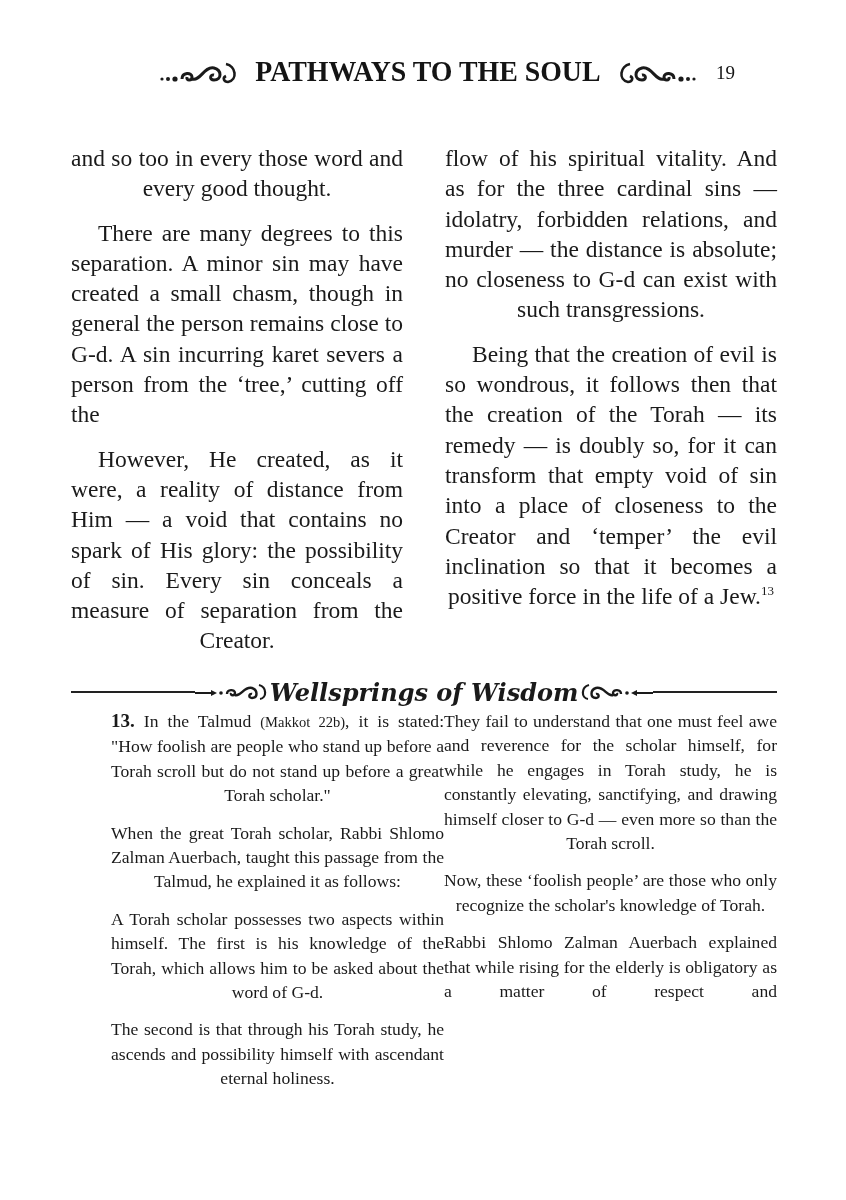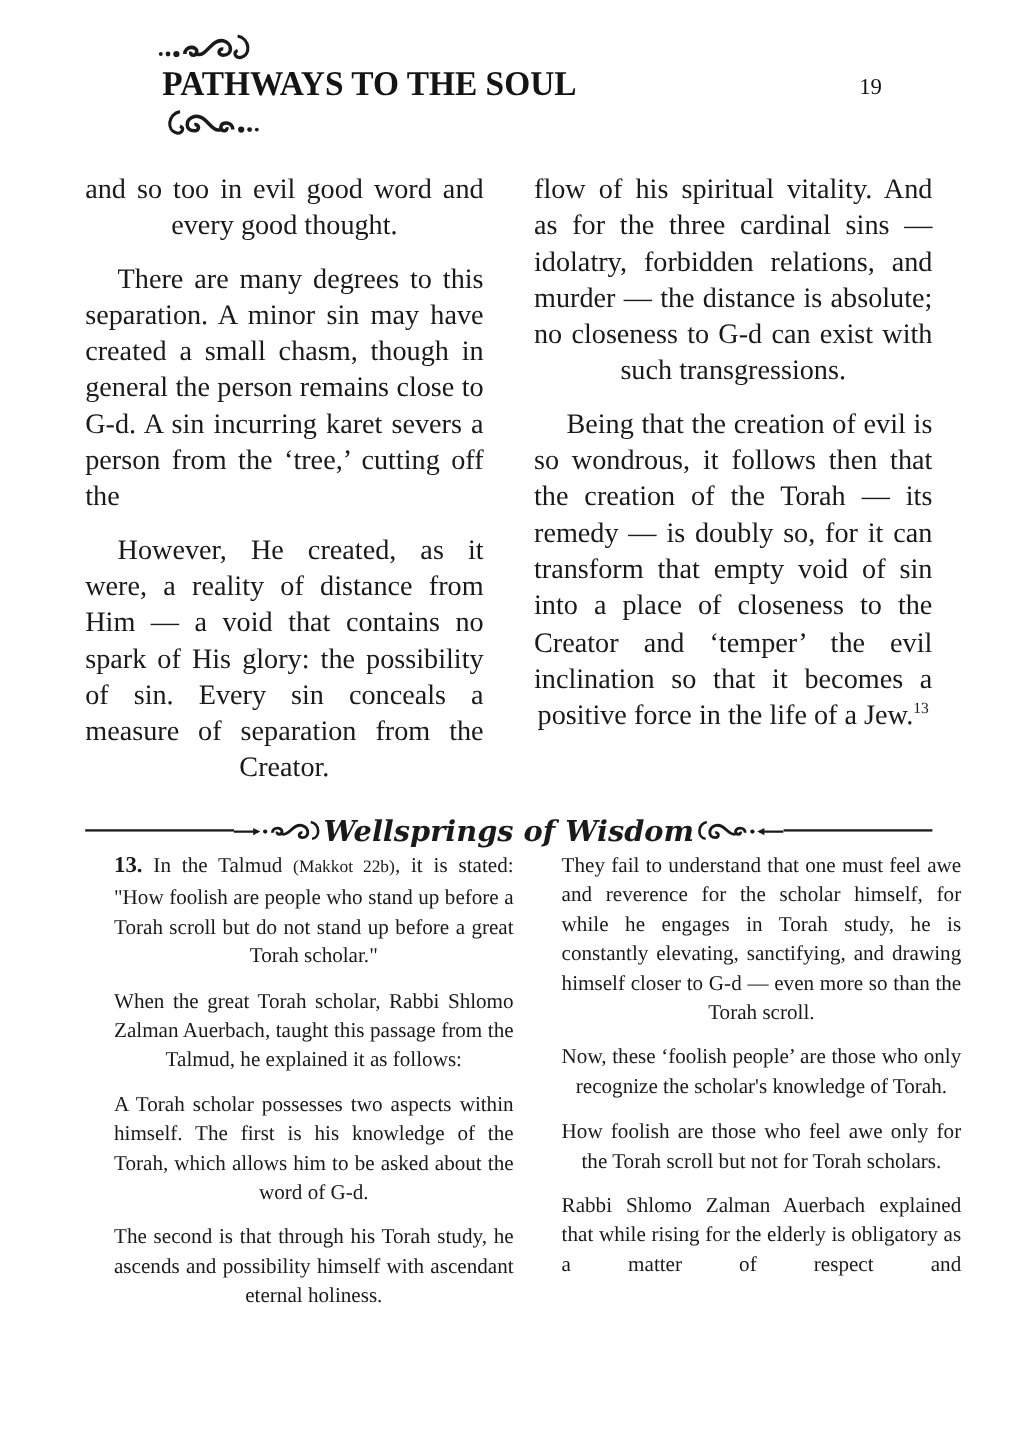--- a/index.html
+++ b/index.html
@@ -3,21 +3,21 @@
 <meta charset="utf-8">
 <style>
   html, body { margin: 0; padding: 0; background: #ffffff; }
   body {
     width: 846px; height: 1200px; position: relative; overflow: hidden;
     font-family: "Liberation Serif", serif; color: #1a1a1a;
   }
   .header { position: absolute; left: 0; top: 52px; width: 846px; height: 80px; }
   .title-row {
     position: absolute; left: 128px; top: 0; width: 600px; height: 36px;
-    display: flex; align-items: flex-start; justify-content: center; flex-direction: column;
+    display: flex; align-items: flex-end; justify-content: center;
   }
   .title {
     font-family: "Liberation Serif", serif; font-weight: bold; font-size: 29px;
     letter-spacing: 0px; color: #141414; transform: scaleX(0.96); white-space: nowrap;
   }
   .orn { display: inline-block; width: 92px; height: 30px; }
   .orn svg { width: 92px; height: 30px; display: block; }
   .page-num {
     position: absolute; left: 716px; top: 10px; font-weight: normal; font-size: 19px; color: #141414;
   }
@@ -41,21 +41,21 @@
     display: flex; align-items: center;
   }
   .divider .line { flex: 1; height: 1.6px; background: #222; }
   .divider .mid { display: flex; align-items: center; padding: 0; }
   .divider .mid-text {
     font-family: "DejaVu Serif", serif; font-style: italic; font-weight: bold; font-size: 24px;
     color: #1a1a1a; padding: 0 3px; white-space: nowrap;
   }
   .div-orn { width: 72px; height: 22px; display: block; }
   .notes {
-    position: absolute; left: 71px; top: 709px; width: 706px; display: flex; justify-content: space-between; margin-left: 24px;
+    position: absolute; left: 71px; top: 709px; width: 706px; display: flex; justify-content: flex-end;
   }
   .ncol { width: 333px; }
   .np {
     font-size: 17.6px; line-height: 24.4px; text-align: justify; margin: 0 0 13px 0;
     text-align-last: center;
   }
   .np.nolast { text-align-last: justify; }
   .fn-num { font-weight: bold; font-size: 19px; }
   .small-ref { font-size: 14.5px; }
 </style>
@@ -84,21 +84,21 @@
         <path d="M36 21 C 44 24, 48 8, 58 10 C 66 12, 66 22, 58 22 C 53 22, 54 16, 58 17" fill="none" stroke="#1a1a1a" stroke-width="3"></path>
         <path d="M70 6 C 80 8, 82 22, 72 24 C 68 24, 66 20, 70 18" fill="none" stroke="#1a1a1a" stroke-width="2.6"></path>
       </svg>
     </span>
   </div>
   <div class="page-num">19</div>
 </div>
 
 <div class="body-cols">
   <div class="col">
-    <p class="p">and so too in evil good word and every good thought.</p>
+    <p class="p">and so too in every those word and every good thought.</p>
     <p class="p indent nolast">There are many degrees to this separation. A minor sin may have created a small chasm, though in general the person remains close to G-d. A sin incurring karet severs a person from the ‘tree,’ cutting off the</p>
     <p class="p indent">However, He created, as it were, a reality of distance from Him — a void that contains no spark of His glory: the possibility of sin. Every sin conceals a measure of separation from the Creator.</p>
   </div>
   <div class="col">
     <p class="p">flow of his spiritual vitality. And as for the three cardinal sins — idolatry, forbidden relations, and murder — the distance is absolute; no closeness to G-d can exist with such transgressions.</p>
     <p class="p indent"><span>Being that the creation of evil is so wondrous, it follows then that the creation of the Torah — its remedy — is doubly so, for it can transform that empty void of sin into a place of closeness to the Creator and ‘temper’ the evil inclination so that it becomes a positive force in the life of a Jew.</span><sup>13</sup></p>
   </div>
 </div>
 
 <div class="divider">
@@ -128,16 +128,15 @@
 <div class="notes">
   <div class="ncol">
     <p class="np"><span class="fn-num">13.</span> <span>In the Talmud</span> <span class="small-ref">(Makkot 22b)</span><span>, it is stated: "How foolish are people who stand up before a Torah scroll but do not stand up before a great Torah scholar."</span></p>
     <p class="np">When the great Torah scholar, Rabbi Shlomo Zalman Auerbach, taught this passage from the Talmud, he explained it as follows:</p>
     <p class="np">A Torah scholar possesses two aspects within himself. The first is his knowledge of the Torah, which allows him to be asked about the word of G-d.</p>
     <p class="np">The second is that through his Torah study, he ascends and possibility himself with ascendant eternal holiness.</p>
   </div>
   <div class="ncol">
     <p class="np">They fail to understand that one must feel awe and reverence for the scholar himself, for while he engages in Torah study, he is constantly elevating, sanctifying, and drawing himself closer to G-d — even more so than the Torah scroll.</p>
     <p class="np">Now, these ‘foolish people’ are those who only recognize the scholar's knowledge of Torah.</p>
-    <p class="np">How foolish are those who feel awe only for the Torah scroll but not for Torah scholars.</p>
     <p class="np nolast">Rabbi Shlomo Zalman Auerbach explained that while rising for the elderly is obligatory as a matter of respect and</p>
   </div>
 </div>
 
 </body></html>

